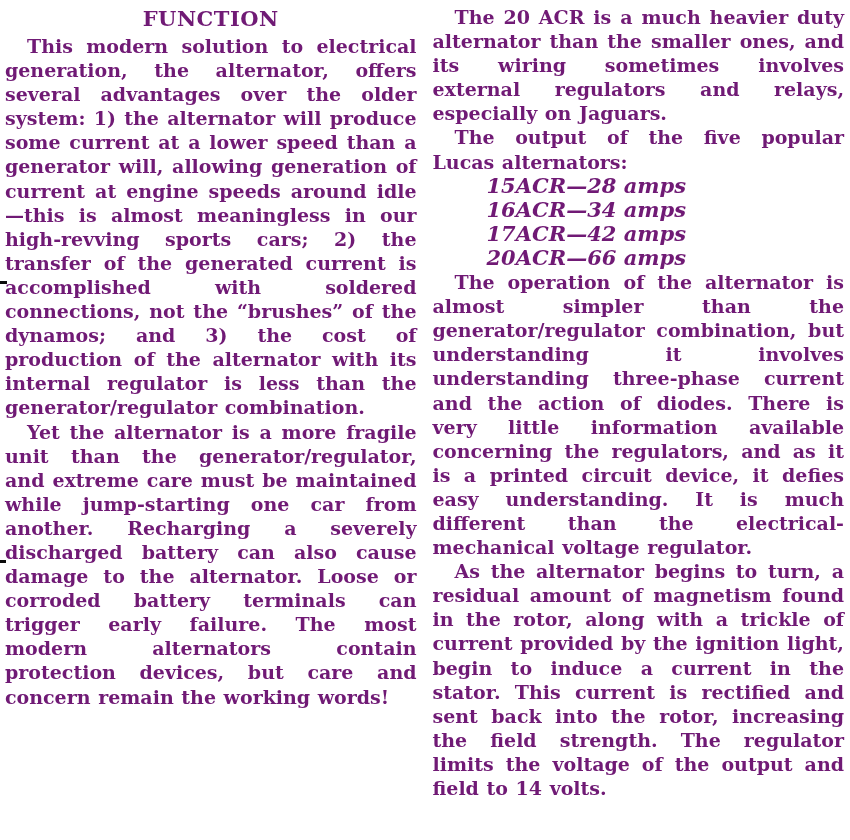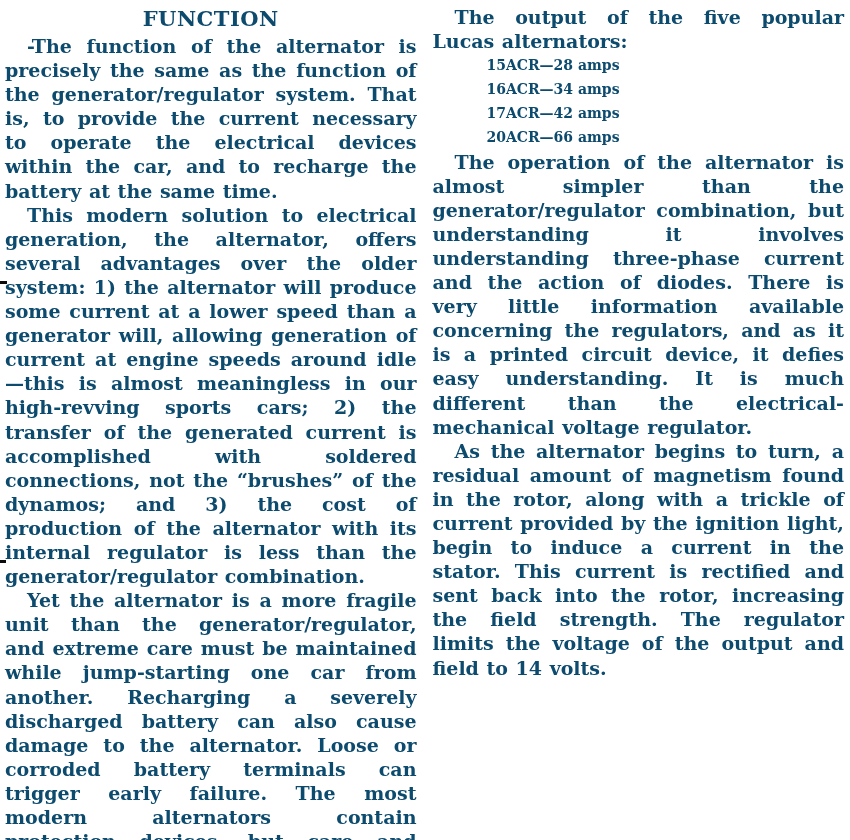--- a/index.html
+++ b/index.html
@@ -6,21 +6,21 @@
     margin: 0;
     padding: 0;
     background: #ffffff;
   }
   .page {
     position: relative;
     width: 850px;
     height: 840px;
     box-sizing: border-box;
     background: #ffffff;
-    color: #0c4a6e;
+    color: #701a75;
     font-family: "DejaVu Serif", "Liberation Serif", serif;
     font-weight: 700;
     display: flex;
     gap: 16px;
     padding: 5px 6px 4px 5px;
     overflow: hidden;
   }
   .column {
     flex: 1 1 0;
     min-width: 0;
@@ -37,22 +37,23 @@
     margin: 0;
     font-size: 19px;
     line-height: 24.1px;
     text-align: justify;
     text-indent: 22px;
     word-spacing: 1px;
   }
   .outputs {
     margin: 0;
     padding-left: 54px;
-    font-size: 14px;
+    font-size: 21px;
     line-height: 24.1px;
+    font-style: italic;
   }
   .outputs .list-item {
     white-space: nowrap;
   }
   
   .artifact {
     position: absolute;
     background: #0b0b0b;
   }
   .artifact-1 { left: 0; top: 281px; width: 7px; height: 3px; }
@@ -61,26 +62,26 @@
 </head>
 <body>
 
 <div class="page">
 
   <span class="artifact artifact-1"></span>
   <span class="artifact artifact-2"></span>
 
   <div class="column">
     <h1 class="heading">FUNCTION</h1>
-    <p class="para">-The function of the alternator is precisely the same as the function of the generator/regulator system. That is, to provide the current necessary to operate the electrical devices within the car, and to recharge the battery at the same time.</p>
     <p class="para">This modern solution to electrical generation, the alternator, offers several advantages over the older system: 1) the alternator will produce some current at a lower speed than a generator will, allowing generation of current at engine speeds around idle—this is almost meaningless in our high-revving sports cars; 2) the transfer of the generated current is accomplished with soldered connections, not the “brushes” of the dynamos; and 3) the cost of production of the alternator with its internal regulator is less than the generator/regulator combination.</p>
     <p class="para">Yet the alternator is a more fragile unit than the generator/regulator, and extreme care must be maintained while jump-starting one car from another. Recharging a severely discharged battery can also cause damage to the alternator. Loose or corroded battery terminals can trigger early failure. The most modern alternators contain protection devices, but care and concern remain the working words!</p>
   </div>
 
   <div class="column">
+    <p class="para">The 20 ACR is a much heavier duty alternator than the smaller ones, and its wiring sometimes involves external regulators and relays, especially on Jaguars.</p>
     <p class="para">The output of the five popular Lucas alternators:</p>
 
     <div class="outputs">
       <div class="list-item">15ACR—28 amps</div>
       <div class="list-item">16ACR—34 amps</div>
       <div class="list-item">17ACR—42 amps</div>
       <div class="list-item">20ACR—66 amps</div>
     </div>
 
     <p class="para">The operation of the alternator is almost simpler than the generator/regulator combination, but understanding it involves understanding three-phase current and the action of diodes. There is very little information available concerning the regulators, and as it is a printed circuit device, it defies easy understanding. It is much different than the electrical-mechanical voltage regulator.</p>

